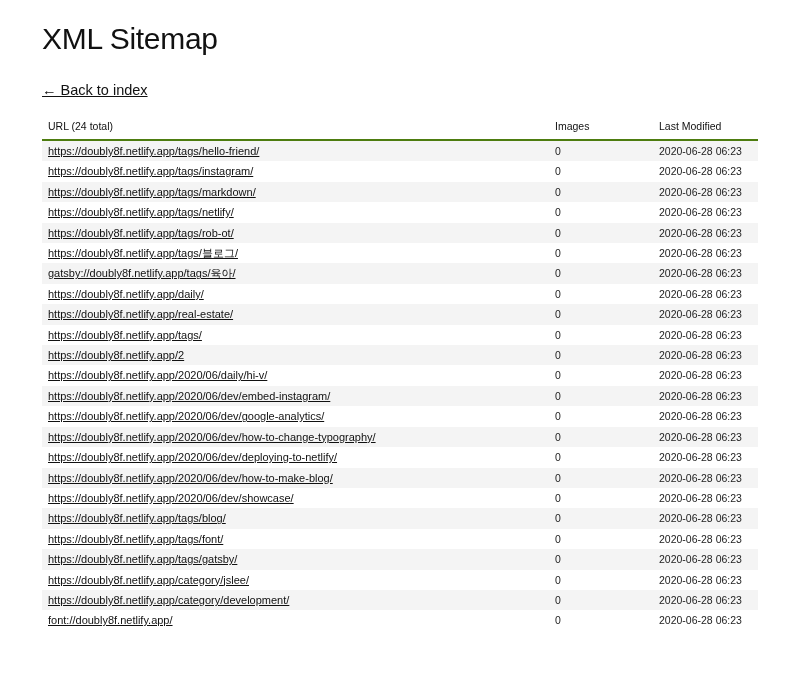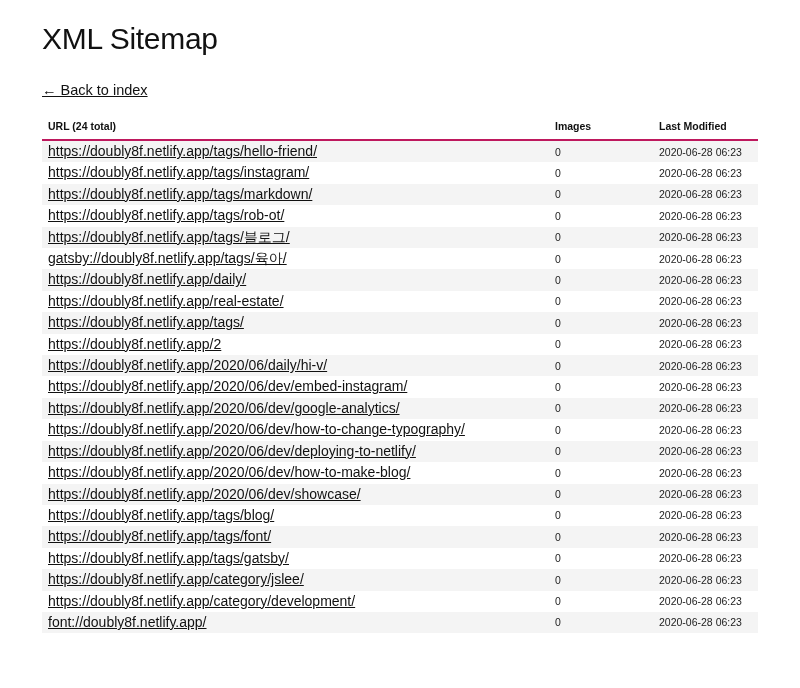--- a/index.html
+++ b/index.html
@@ -44,24 +44,24 @@
     margin-bottom: 22px;
   }
   table.sitemap {
     width: 716px;
     border-collapse: collapse;
     table-layout: fixed;
   }
   table.sitemap thead th {
     text-align: left;
     font-size: 10.5px;
-    font-weight: bold;
+    font-weight: normal;
     color: #111111;
     padding: 0 0 7px 6px;
-    border-bottom: 2px solid #be185d;
+    border-bottom: 2px solid #4d7c0f;
     white-space: nowrap;
   }
   col.c-url { width: 507px; }
   col.c-img { width: 104px; }
   col.c-mod { width: 105px; }
   table.sitemap tbody tr {
     height: 20.4px;
   }
   table.sitemap tbody tr:nth-child(odd) {
     background: #f4f4f4;
@@ -74,21 +74,21 @@
     padding: 0 0 0 6px;
     vertical-align: middle;
     line-height: 20.4px;
     color: #111111;
     overflow: hidden;
     white-space: nowrap;
   }
   table.sitemap tbody td.url a {
     color: #111111;
     text-decoration: underline;
-    font-size: 14px;
+    font-size: 11px;
   }
   table.sitemap tbody td.images {
     color: #222222;
   }
   table.sitemap tbody td.modified {
     color: #222222;
     font-size: 10.5px;
   }
 </style>
 </head>
@@ -124,20 +124,25 @@
           <td class="url"><a href="#">https://doubly8f.netlify.app/tags/instagram/</a></td>
           <td class="images">0</td>
           <td class="modified">2020-06-28 06:23</td>
         </tr>
         <tr>
           <td class="url"><a href="#">https://doubly8f.netlify.app/tags/markdown/</a></td>
           <td class="images">0</td>
           <td class="modified">2020-06-28 06:23</td>
         </tr>
         <tr>
+          <td class="url"><a href="#">https://doubly8f.netlify.app/tags/netlify/</a></td>
+          <td class="images">0</td>
+          <td class="modified">2020-06-28 06:23</td>
+        </tr>
+        <tr>
           <td class="url"><a href="#">https://doubly8f.netlify.app/tags/rob-ot/</a></td>
           <td class="images">0</td>
           <td class="modified">2020-06-28 06:23</td>
         </tr>
         <tr>
           <td class="url"><a href="#">https://doubly8f.netlify.app/tags/블로그/</a></td>
           <td class="images">0</td>
           <td class="modified">2020-06-28 06:23</td>
         </tr>
         <tr>

